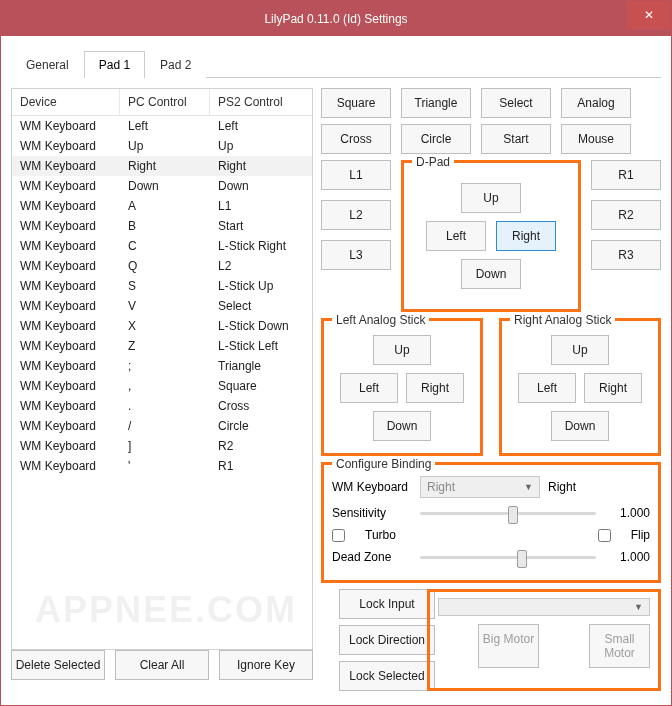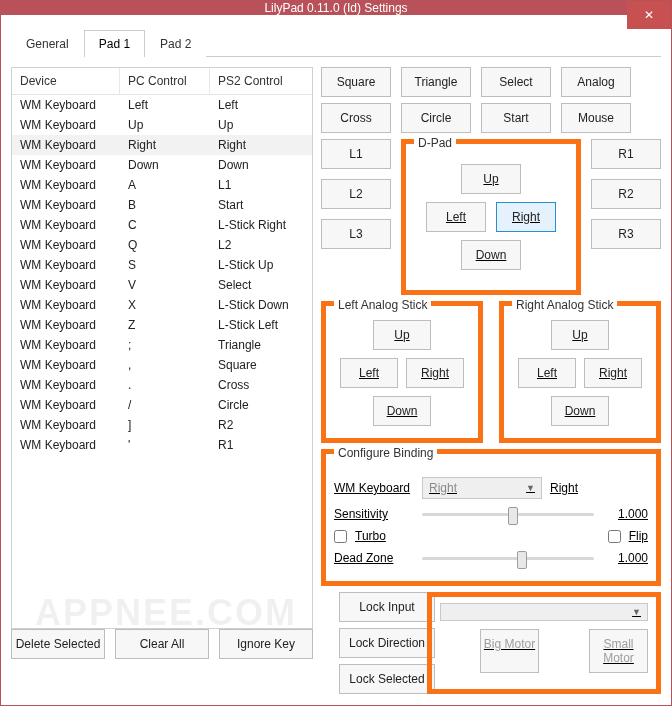--- a/index.html
+++ b/index.html
@@ -33,40 +33,40 @@
 .btn.selected { background: #e5f1fb; border-color: #2a8dd4; }
 .btn.disabled { color: #9d9d9d; background: #f7f7f7; margin-left: 40px; }
 .left-buttons .btn { flex: 1; }
 .right-col { flex: 1; display: flex; flex-direction: column; gap: 6px; }
 .btn-grid { display: flex; gap: 10px; }
 .btn-grid .btn { width: 70px; }
 .row-mid { display: flex; gap: 10px; }
 .col-lbuttons { display: flex; flex-direction: column; gap: 10px; }
 .col-lbuttons .btn, .col-rbuttons .btn { width: 70px; }
 .col-rbuttons { display: flex; flex-direction: column; gap: 10px; }
-.fieldset { border: 5px solid #f97316; position: relative; padding: 10px; text-decoration: underline; }
+.fieldset { border: 3px solid #f97316; position: relative; padding: 10px; }
 .fieldset .legend { position: absolute; top: -8px; left: 8px; background: #fff; padding: 0 4px; color: #333; }
 .dpad { padding: 10px; display: flex; flex-direction: column; align-items: center; gap: 8px; }
 .dpad-row { display: flex; gap: 10px; }
 .dpad .btn { width: 60px; }
 .sticks-row { display: flex; gap: 16px; }
 .stick { flex: 1; }
 .stick-inner { display: flex; flex-direction: column; align-items: center; gap: 8px; padding: 4px 0 2px 0; }
 .stick-inner .btn { width: 58px; }
 .stick-row { display: flex; gap: 8px; }
-.cfg { padding: 18px 8px 8px 8px; }
+.cfg { padding: 6px 8px 8px 8px; }
 .cfg-row { display: flex; align-items: center; gap: 8px; margin: 5px 0; }
 .cfg-row .lbl { width: 80px; }
 .select { border: 1px solid #c8c8c8; background: #efefef; color: #8a8a8a; padding: 3px 6px; width: 120px; display: flex; justify-content: space-between; align-items: center; }
 .select .arrow { font-size: 9px; color: #666; }
 .slider { flex: 1; height: 20px; position: relative; }
 .slider-track { position: absolute; left: 0; right: 0; top: 9px; height: 3px; background: #d8d8d8; border-radius: 2px; }
 .slider-thumb { position: absolute; top: 3px; width: 10px; height: 18px; background: #e8e8e8; border: 1px solid #9c9c9c; border-radius: 2px; }
 .slider-val { width: 46px; text-align: right; }
-.chk { display: flex; align-items: center; gap: 8px; }
+.chk { display: flex; align-items: center; gap: 20px; }
 .chk input { margin: 0; width: 13px; height: 13px; }
 .bottom-row { display: flex; gap: 10px; }
 .lock-col { display: flex; flex-direction: column; gap: 6px; width: 96px; }
 .lock-col .btn { width: 96px; margin-left: 18px; }
 .ffb { flex: 1; padding: 6px 8px 8px 8px; }
 .ffb .select { width: 100%; margin-bottom: 8px; }
 .ffb-row { display: flex; gap: 10px; }
 .ffb-row .btn { flex: 1; }
 .watermark { position: absolute; left: 34px; bottom: 74px; font-size: 36px; font-weight: 700; letter-spacing: 2px; color: rgba(0,0,0,0.06); font-family: Arial, sans-serif; text-shadow: 1px 1px 0 rgba(255,255,255,0.4); pointer-events: none; }
 </style>

